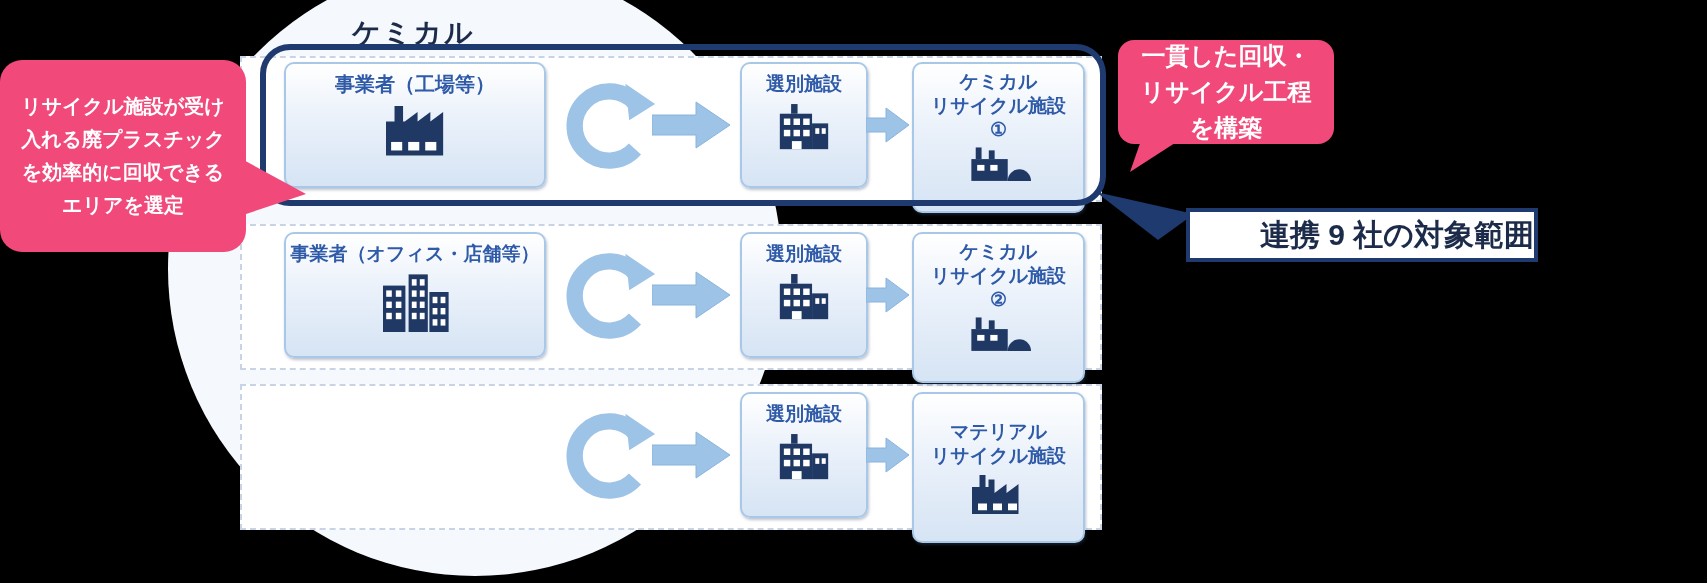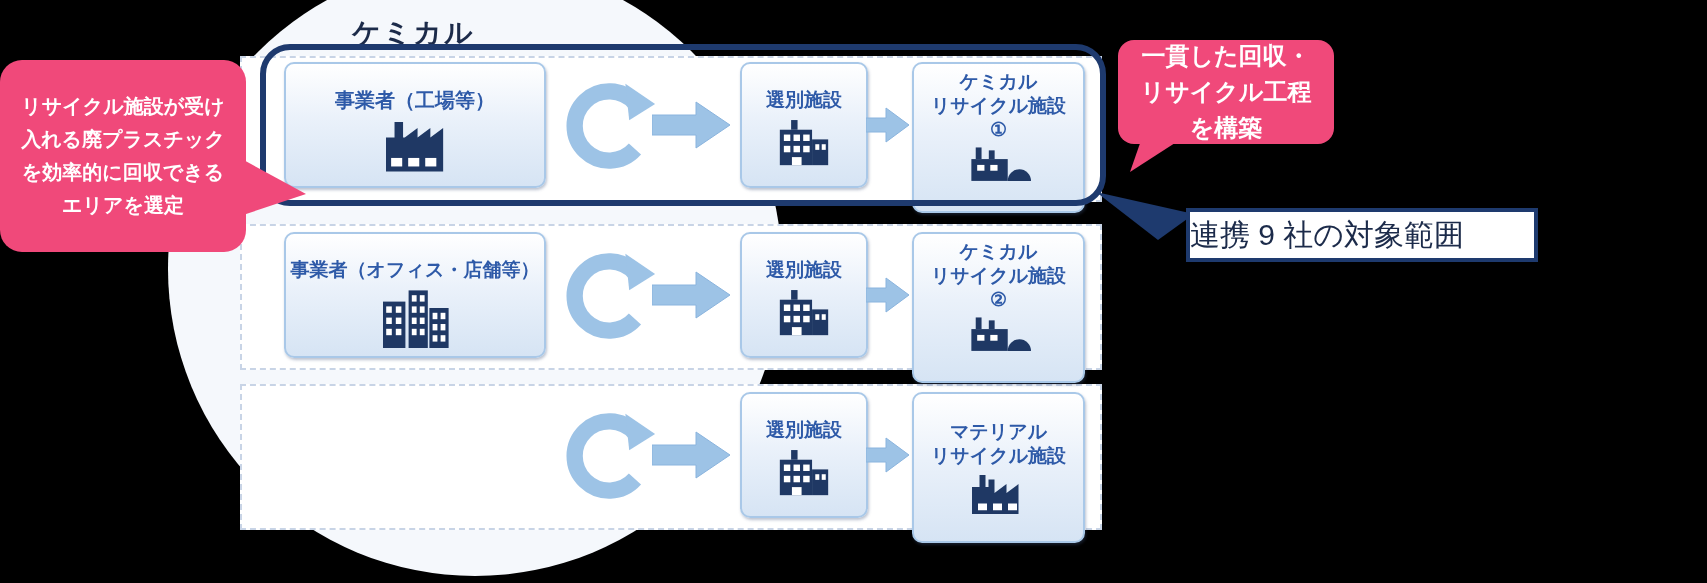--- a/index.html
+++ b/index.html
@@ -15,21 +15,21 @@
         border:2px dashed #c8d4e6;box-sizing:border-box;}
   .d0{top:56px}.d1{top:224px}.d2{top:384px}
   
   .outline{position:absolute;left:260px;top:44px;width:846px;height:162px;
            border:6px solid #1e3a6e;border-radius:30px;box-sizing:border-box;}
   
   .card{position:absolute;display:flex;flex-direction:column;align-items:center;
         background:linear-gradient(180deg,#ffffff 0%,#eaf1fa 45%,#d6e4f4 100%);
         border:2px solid #a9c8e8;border-radius:10px;box-sizing:border-box;
         box-shadow:1px 2px 3px rgba(60,80,120,.35);}
-  .lbl{font-weight:bold;color:#2e5aa8;text-align:center;line-height:1.25;margin-top:24px;}
+  .lbl{font-weight:bold;color:#2e5aa8;text-align:center;line-height:1.25;margin-top:8px;}
   .preline{white-space:pre-line;}
   .src{left:284px;width:262px;height:126px}
   .sort{left:740px;width:128px;height:126px}
   .dst{left:912px;width:173px;height:151px}
   .r0{top:62px}.r1{top:232px}.r2{top:392px}
   .fs20{font-size:20px}.fs19{font-size:19px}
   
   .cyc{position:absolute;left:562px;width:96px;height:96px}
   .c0{top:78px}.c1{top:248px}.c2{top:408px}
   .a1{position:absolute;left:652px;width:82px;height:52px}
@@ -45,21 +45,21 @@
          clip-path:polygon(0 0,100% 62%,0 100%);}
   .bubbleR{position:absolute;left:1118px;top:40px;width:216px;height:104px;background:#f0497a;
            border-radius:16px;color:#fff;font-weight:bold;font-size:24px;display:flex;
            align-items:center;justify-content:center;text-align:center;
            padding:8px 16px;box-sizing:border-box;line-height:1.5;}
   .tailR{position:absolute;left:1130px;top:140px;width:62px;height:32px;background:#f0497a;
          clip-path:polygon(18% 0,80% 0,0 100%);}
   
   .scopeBox{position:absolute;left:1186px;top:208px;width:352px;height:54px;background:#fff;
             border:4px solid #1e3a6e;box-sizing:border-box;display:flex;align-items:center;
-            justify-content:flex-start;font-size:30px;font-weight:normal;color:#1c2b4a;}
+            justify-content:flex-end;font-size:30px;font-weight:bold;color:#1c2b4a;}
   .scopeTail{position:absolute;left:1096px;top:184px;width:104px;height:58px;}
   .icon{display:block;}
 </style>
 </head>
 <body>
 
 <div class="stage">
 
   <div class="circle"></div>
   <div class="region">ケミカル</div>

